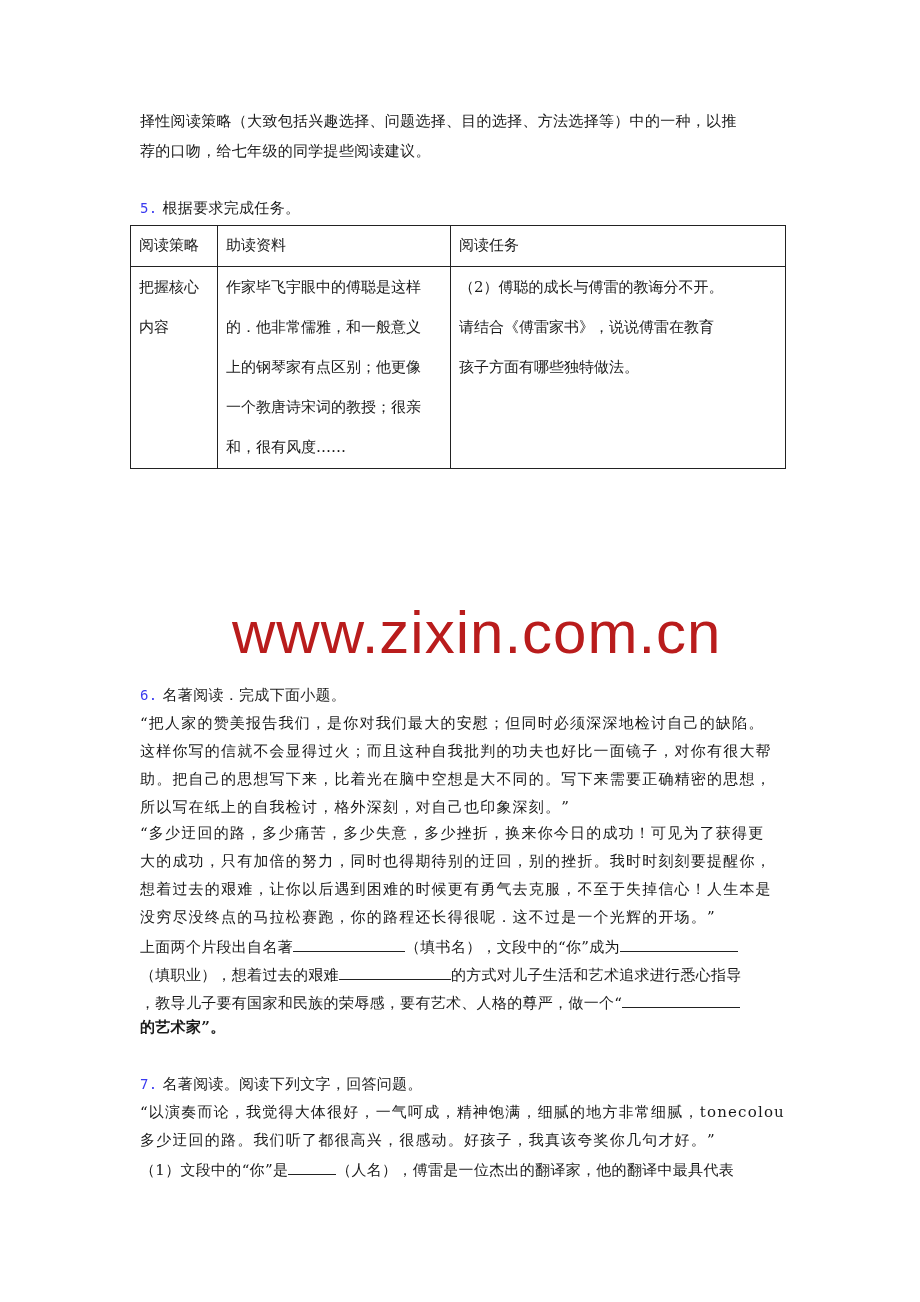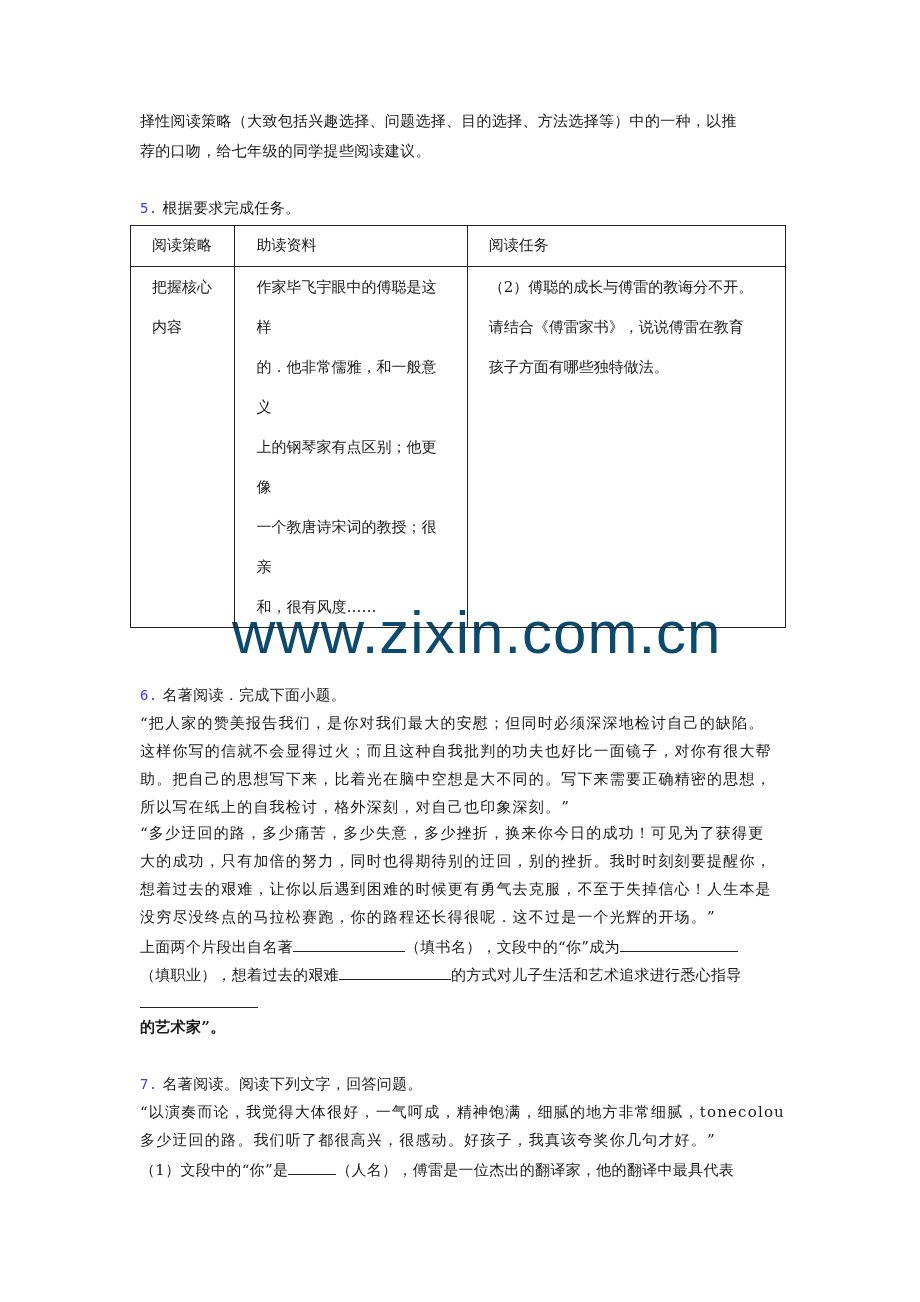--- a/index.html
+++ b/index.html
@@ -3,28 +3,28 @@
 <meta charset="utf-8">
 <style>
   html, body { margin:0; padding:0; background:#ffffff; }
   body { width:920px; height:1302px; position:relative; overflow:hidden;
          font-family: "DejaVu Serif", "Liberation Serif", serif; color:#1a1a1a; }
   .page { position:absolute; left:0; top:0; width:920px; height:1302px; }
   .line { position:absolute; left:140px; font-size:15px; white-space:nowrap; letter-spacing:0.3px; }
   .qnum { color:#3a3af0; font-family:"DejaVu Sans Mono", "Liberation Mono", monospace; font-size:14px; }
   .kai { font-family: "DejaVu Serif", "Liberation Serif", serif; letter-spacing:1.2px; }
   table.task { position:absolute; left:130px; top:225px; width:656px; border-collapse:collapse; font-size:15px; }
-  table.task td { border:1.5px solid #222; vertical-align:top; padding:0 21px; line-height:40px; }
+  table.task td { border:1.5px solid #222; vertical-align:top; padding:0 8px; line-height:40px; }
   table.task tr.head td { height:40px; line-height:38px; }
   .c1 { width:70px; }
   .c2 { width:216px; }
   .c3 { width:318px; }
   .blank { display:inline-block; border-bottom:1.3px solid #222; height:16px; vertical-align:baseline; }
   .watermark { position:absolute; left:232px; top:598px; font-family:"Liberation Sans","DejaVu Sans",sans-serif;
-               font-size:60px; color:#0c4a6e; letter-spacing:1px; z-index:0; pointer-events:none; }
+               font-size:60px; color:#b91c1c; letter-spacing:1px; z-index:0; pointer-events:none; }
   .content { position:relative; z-index:1; }
 </style>
 </head>
 <body>
 
 <div class="page">
 
   <div class="watermark">www.zixin.com.cn</div>
 
   <div class="content">
@@ -78,21 +78,21 @@
     <div class="line kai" style="top:880px;">想着过去的艰难，让你以后遇到困难的时候更有勇气去克服，不至于失掉信心！人生本是</div>
     <div class="line kai" style="top:908px;">没穷尽没终点的马拉松赛跑，你的路程还长得很呢．这不过是一个光辉的开场。”</div>
 
     <div class="line" style="top:935px;">
       <span>上面两个片段出自名著</span><span class="blank" style="width:112px;"></span><span>（填书名），文段中的“你”成为</span><span class="blank" style="width:118px;"></span>
     </div>
     <div class="line" style="top:963px;">
       <span>（填职业），想着过去的艰难</span><span class="blank" style="width:112px;"></span><span>的方式对儿子生活和艺术追求进行悉心指导</span>
     </div>
     <div class="line" style="top:991px;">
-      <span class="blank" style="width:118px;"></span>
+      <span>，教导儿子要有国家和民族的荣辱感，要有艺术、人格的尊严，做一个“</span><span class="blank" style="width:118px;"></span>
     </div>
     <div class="line" style="top:1018px;font-weight:bold;">的艺术家”。</div>
 
     <div class="line" style="top:1075px;">
       <span class="qnum">7.</span>
       <span>名著阅读。阅读下列文字，回答问题。</span>
     </div>
     <div class="line kai" style="top:1103px;">“以演奏而论，我觉得大体很好，一气呵成，精神饱满，细腻的地方非常细腻，tonecolou</div>
     <div class="line kai" style="top:1131px;">多少迂回的路。我们听了都很高兴，很感动。好孩子，我真该夸奖你几句才好。”</div>
     <div class="line" style="top:1158px;">

